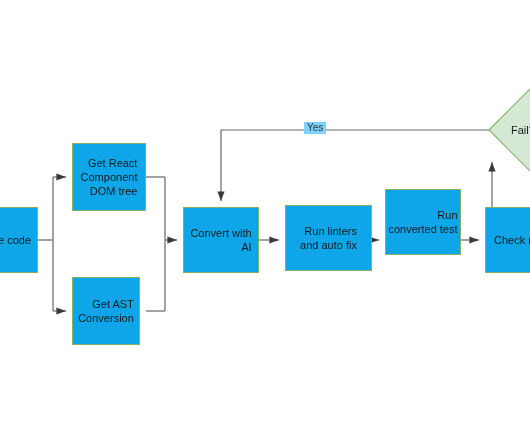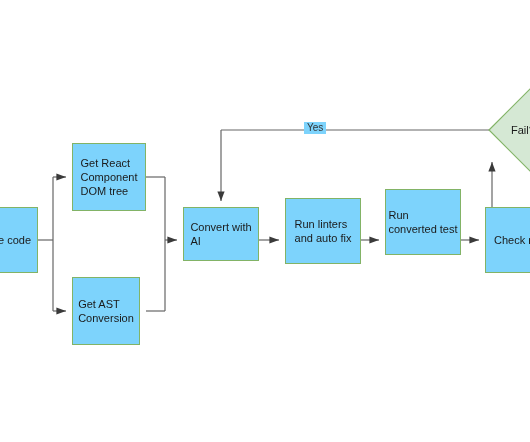--- a/index.html
+++ b/index.html
@@ -20,26 +20,26 @@
   #diagram-svg {
     position: absolute;
     top: 0;
     left: 0;
     width: 530px;
     height: 442px;
   }
   .node-box {
     position: absolute;
     box-sizing: border-box;
-    background: #7dd3fc;
+    background: #0ea5e9;
     border: 1px solid #82b366;
     display: flex;
     align-items: center;
     justify-content: center;
-    text-align: left;
+    text-align: right;
     font-size: 11px;
     line-height: 14px;
     color: #1a1a1a;
     white-space: pre-line;
     overflow: hidden;
   }
   .node-box.clipped-left {
     justify-content: flex-end;
     padding-right: 6px;
   }
@@ -129,26 +129,26 @@
     <span>Get React
 Component
 DOM tree</span>
   </div>
 
   <div class="node-box" style="left:72px; top:277px; width:68px; height:68px;">
     <span>Get AST
 Conversion</span>
   </div>
 
-  <div class="node-box" style="left:183px; top:207px; width:76px; height:54px;">
+  <div class="node-box" style="left:183px; top:207px; width:76px; height:66px;">
     <span>Convert with
 AI</span>
   </div>
 
-  <div class="node-box" style="left:285px; top:198px; width:76px; height:66px;">
+  <div class="node-box" style="left:285px; top:205px; width:87px; height:66px;">
     <span>Run linters
 and auto fix</span>
   </div>
 
   <div class="node-box" style="left:385px; top:189px; width:76px; height:66px;">
     <span>Run
 converted test</span>
   </div>
 
   <div class="node-box clipped-right" style="left:485px; top:207px; width:76px; height:66px;">

